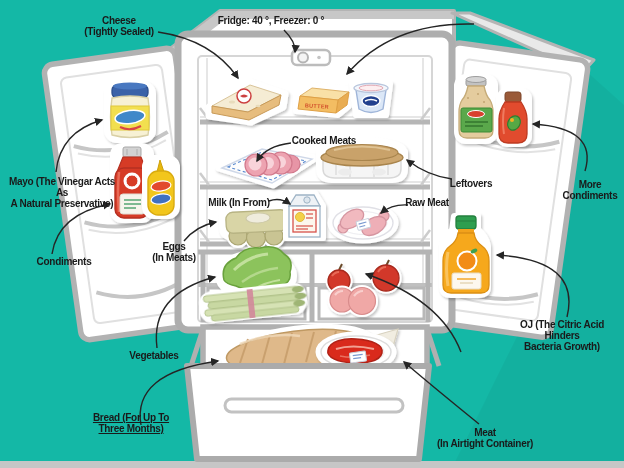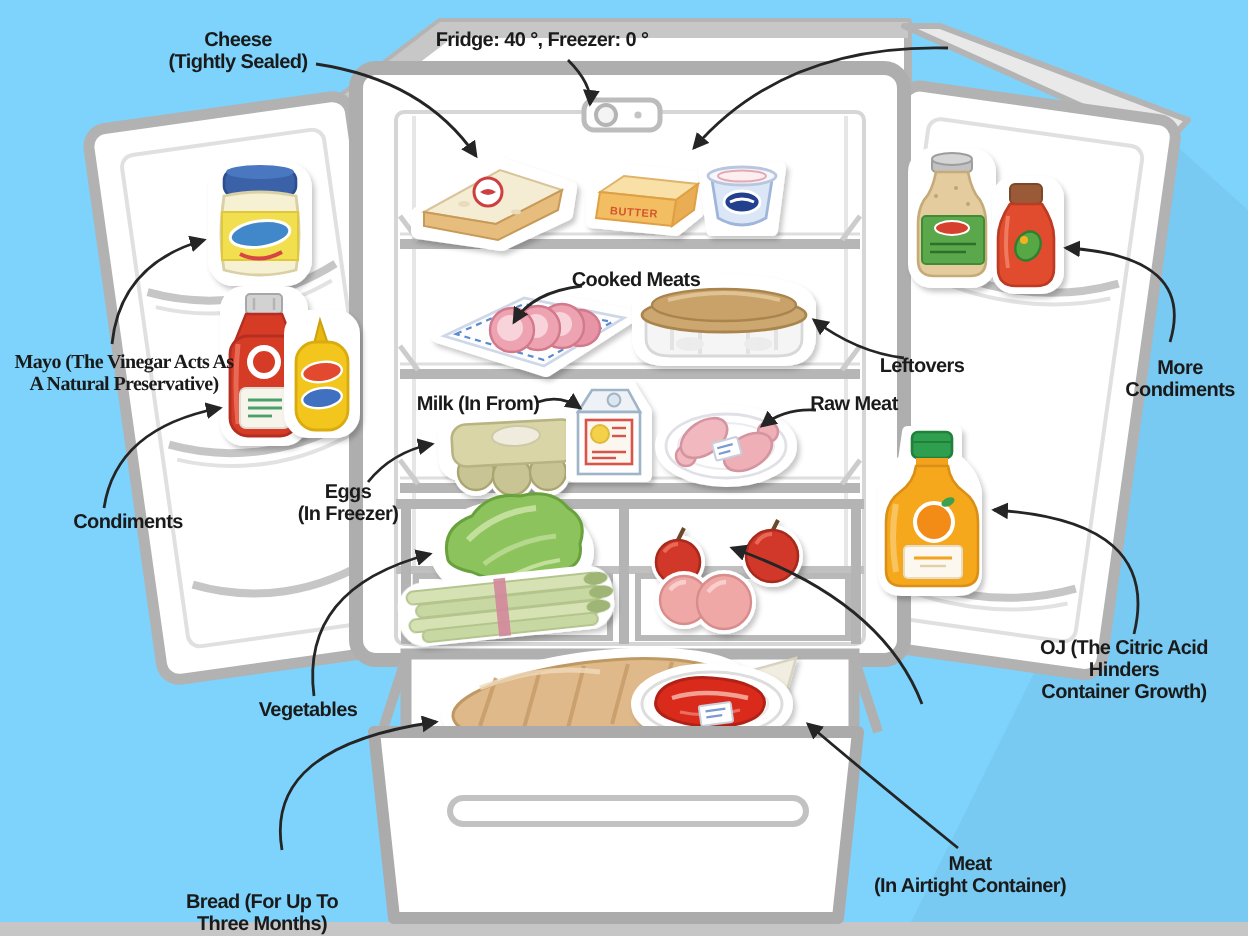--- a/index.html
+++ b/index.html
@@ -1,18 +1,18 @@
 <!DOCTYPE html>
 <html><head>
 <meta charset="utf-8">
 <style>
   html,body{margin:0;padding:0;}
   .stage{
     position:relative;width:624px;height:468px;overflow:hidden;
-    background:#7dd3fc;
+    background:#14b8a6;
     font-family:"Liberation Sans",sans-serif;
   }
   .stage svg{position:absolute;left:0;top:0;}
   .lbl{
     position:absolute;z-index:5;
     font-size:10px;font-weight:700;line-height:11px;letter-spacing:-0.3px;
     color:#1a1a1a;text-align:center;white-space:pre-line;
   }
 </style>
 </head>
@@ -382,32 +382,32 @@
     <path d="M 157,348 Q 150,294 215,277" marker-end="url(#ah)"></path>
     <path d="M 461,352 Q 441,300 366,274" marker-end="url(#ah)"></path>
     <path d="M 141,425 Q 132,373 218,361" marker-end="url(#ah)"></path>
     <path d="M 479,424 Q 437,390 404,362" marker-end="url(#ah)"></path>
   </g>
 </svg>
 
 <div class="lbl" style="left:69px;top:15px;width:100px;">Cheese
 (Tightly Sealed)</div>
 <div class="lbl" style="left:206px;top:15px;width:130px;">Fridge: 40 °, Freezer: 0 °</div>
-<div class="lbl" style="left:2px;top:176px;width:120px;font-family:Liberation Serif, serif;">Mayo (The Vinegar Acts As
+<div class="lbl" style="left:2px;top:176px;width:120px;">Mayo (The Vinegar Acts As
 A Natural Preservative)</div>
 <div class="lbl" style="left:24px;top:256px;width:80px;">Condiments</div>
-<div class="lbl" style="left:280px;top:135px;width:76px;">Cooked Meats</div>
-<div class="lbl" style="left:426px;top:178px;width:70px;">Leftovers</div>
+<div class="lbl" style="left:280px;top:135px;width:76px;text-align:right;">Cooked Meats</div>
+<div class="lbl" style="left:436px;top:178px;width:70px;">Leftovers</div>
 <div class="lbl" style="left:392px;top:197px;width:70px;">Raw Meat</div>
 <div class="lbl" style="left:204px;top:197px;width:70px;">Milk (In From)</div>
 <div class="lbl" style="left:139px;top:241px;width:70px;">Eggs
-(In Freezer)</div>
+(In Meats)</div>
 <div class="lbl" style="left:550px;top:179px;width:80px;">More
 Condiments</div>
 <div class="lbl" style="left:512px;top:319px;width:100px;">OJ (The Citric Acid Hinders
-Container Growth)</div>
+Bacteria Growth)</div>
 <div class="lbl" style="left:114px;top:350px;width:80px;">Vegetables</div>
-<div class="lbl" style="left:86px;top:446px;width:90px;">Bread (For Up To
+<div class="lbl" style="left:86px;top:412px;width:90px;text-decoration:underline;">Bread (For Up To
 Three Months)</div>
 <div class="lbl" style="left:435px;top:427px;width:100px;">Meat
 (In Airtight Container)</div>
 
 </div>
 
 </body></html>

